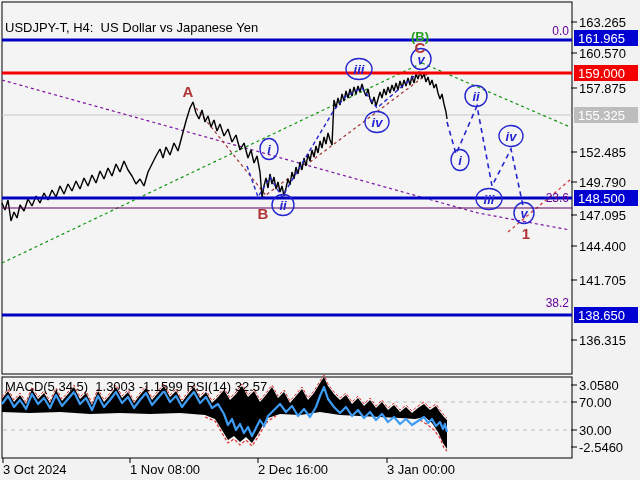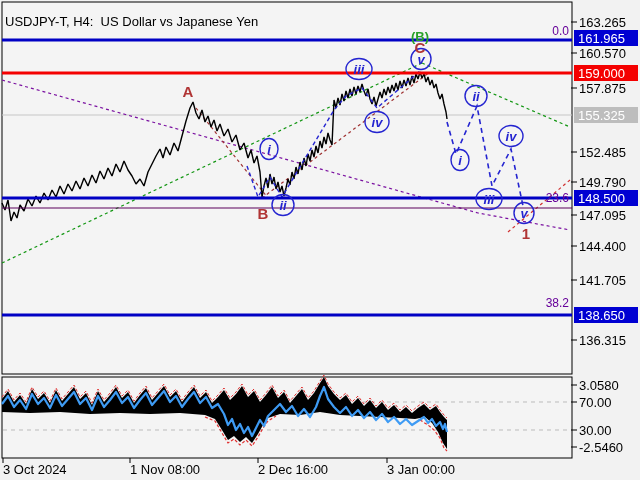--- a/index.html
+++ b/index.html
@@ -1,20 +1,20 @@
 <!DOCTYPE html>
 <html><head>
 <meta charset="utf-8">
 <style>
   html,body{margin:0;padding:0;}
   body{width:640px;height:480px;background:#f2f2f2;font-family:"Liberation Sans",sans-serif;overflow:hidden;}
   #window{position:relative;width:640px;height:480px;}
   #chart-svg{position:absolute;left:0;top:0;}
   .overlay-label{position:absolute;font-size:13px;color:#000;white-space:pre;}
-  #title-label{left:5px;top:14px;}
+  #title-label{left:5px;top:20px;}
   #macd-label{left:5px;top:379px;}
   text{font-family:"Liberation Sans",sans-serif;}
 </style>
 </head>
 <body>
 <div id="window">
 
 <svg id="chart-svg" width="640" height="480" viewBox="0 0 640 480">
       <rect x="2" y="2" width="570" height="372" fill="#f4f4f4" stroke="#000000" stroke-width="1"></rect>
       <rect x="2" y="377" width="570" height="81" fill="#f4f4f4" stroke="#000000" stroke-width="1"></rect>
@@ -108,14 +108,15 @@
       <text x="3" y="474" fill="#000000" font-size="13">3 Oct 2024</text>
       <line x1="130" y1="458" x2="130" y2="463" stroke="#000000" stroke-width="1"></line>
       <text x="130" y="474" fill="#000000" font-size="13">1 Nov 08:00</text>
       <line x1="258" y1="458" x2="258" y2="463" stroke="#000000" stroke-width="1"></line>
       <text x="258" y="474" fill="#000000" font-size="13">2 Dec 16:00</text>
       <line x1="387" y1="458" x2="387" y2="463" stroke="#000000" stroke-width="1"></line>
       <text x="387" y="474" fill="#000000" font-size="13">3 Jan 00:00</text>
     </svg>
 
 <div class="overlay-label" id="title-label">USDJPY-T, H4:  US Dollar vs Japanese Yen</div>
+<div class="overlay-label" id="macd-label">MACD(5,34,5)  1.3003 -1.1599 RSI(14) 32.57</div>
 
 </div>
 
 </body></html>

